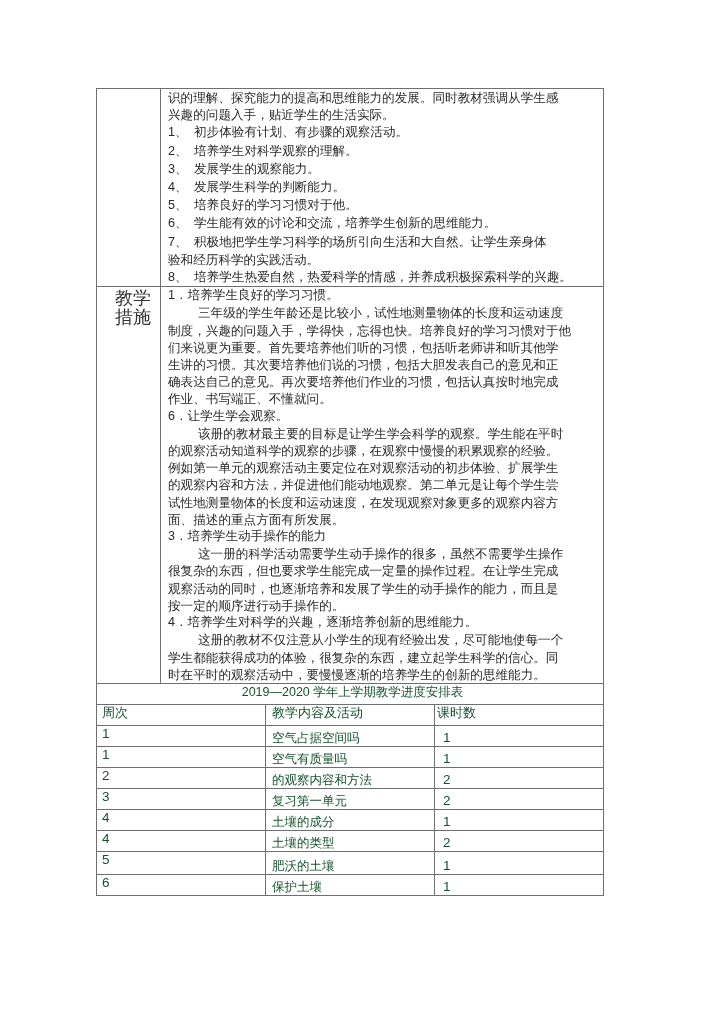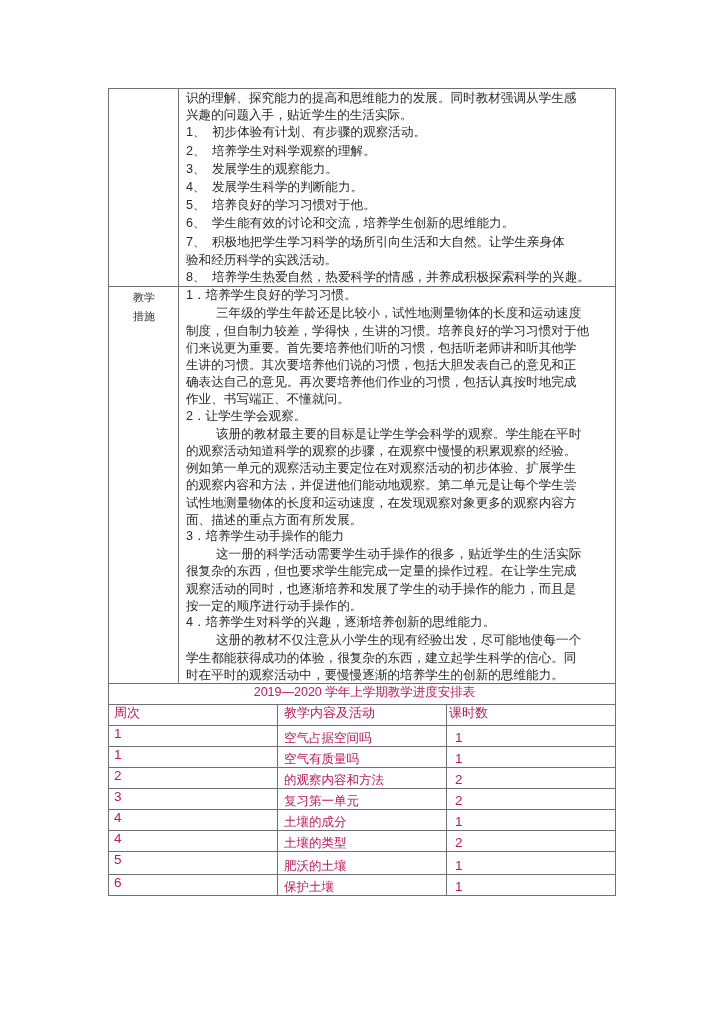--- a/index.html
+++ b/index.html
@@ -1,28 +1,28 @@
 <!DOCTYPE html>
 <html><head>
 <meta charset="utf-8">
 <style>
   html, body { margin:0; padding:0; background:#ffffff; }
   body { width:720px; height:1018px; position:relative; overflow:hidden;
          font-family:"DejaVu Sans", sans-serif; color:#222; }
-  .page { position:absolute; left:108px; top:88px; width:546px; }
+  .page { position:absolute; left:96px; top:88px; width:546px; }
   table { border-collapse:collapse; width:508px; table-layout:fixed; }
   td { border:1px solid #6f6f6f; vertical-align:top; padding:0; }
-  .lab { width:45px; font-size:11px; line-height:19px; padding:1px 0 0 24px; color:#333; }
+  .lab { width:45px; font-size:18px; line-height:19px; padding:1px 0 0 18px; color:#333; }
   .content { padding:0 0 0 7px; font-size:12.6px; line-height:17.2px; color:#2a2a2a; }
   .content p { margin:0; }
   .num { display:inline-block; width:26px; font-family:"Liberation Sans", sans-serif; }
   .ind { text-indent:30px; }
   .head { font-family:"Liberation Sans", sans-serif; }
   .title-row td { text-align:center; font-size:13px; line-height:17px; font-family:"Liberation Sans", sans-serif; color:#222; }
-  .sched td { font-size:12.5px; line-height:16px; height:20px; padding:0 0 0 5px; color:#be185d; }
+  .sched td { font-size:12.5px; line-height:16px; height:20px; padding:0 0 0 5px; color:#14532d; }
   .sched td.wk { width:56px; font-family:"Liberation Sans", sans-serif; font-size:13.5px; }
   .sched td.hrs { width:48px; font-family:"Liberation Sans", sans-serif; font-size:13.5px; padding-left:8px;margin-left:38px; }
   .sched td.act { padding-left:6px; }
   .sched .hdr td { font-size:13px; }
   .sched td.low { vertical-align:bottom; }
   .sched td.tall { height:22px; }
 </style>
 </head>
 <body>
 
@@ -45,25 +45,25 @@
         <p><span class="num">8、</span><span>培养学生热爱自然，热爱科学的情感，并养成积极探索科学的兴趣。</span></p>
       </td>
     </tr>
     <tr>
       <td class="lab">
         <div>教学</div>
         <div>措施</div>
       </td>
       <td class="content">
         <p class="head">1．培养学生良好的学习习惯。</p>
-        <p class="ind"><span>三年级的学生年龄还是比较小，试性地测量物体的长度和运动速度</span><br><span>制度，但自制力较差，学得快，生讲的习惯。培养良好的学习习惯对于他</span><br><span>们来说更为重要。首先要培养他们听的习惯，包括听老师讲和听其他学</span><br><span>生讲的习惯。其次要培养他们说的习惯，包括大胆发表自己的意见和正</span><br><span>确表达自己的意见。再次要培养他们作业的习惯，包括认真按时地完成</span><br><span>作业、书写端正、不懂就问。</span></p>
-        <p class="head">2．让学生学会观察。</p>
+        <p class="ind"><span>三年级的学生年龄还是比较小，试性地测量物体的长度和运动速度</span><br><span>制度，兴趣的问题入手，学得快，忘得也快。培养良好的学习习惯对于他</span><br><span>们来说更为重要。首先要培养他们听的习惯，包括听老师讲和听其他学</span><br><span>生讲的习惯。其次要培养他们说的习惯，包括大胆发表自己的意见和正</span><br><span>确表达自己的意见。再次要培养他们作业的习惯，包括认真按时地完成</span><br><span>作业、书写端正、不懂就问。</span></p>
+        <p class="head">6．让学生学会观察。</p>
         <p class="ind"><span>该册的教材最主要的目标是让学生学会科学的观察。学生能在平时</span><br><span>的观察活动知道科学的观察的步骤，在观察中慢慢的积累观察的经验。</span><br><span>例如第一单元的观察活动主要定位在对观察活动的初步体验、扩展学生</span><br><span>的观察内容和方法，并促进他们能动地观察。第二单元是让每个学生尝</span><br><span>试性地测量物体的长度和运动速度，在发现观察对象更多的观察内容方</span><br><span>面、描述的重点方面有所发展。</span></p>
         <p class="head">3．培养学生动手操作的能力</p>
-        <p class="ind"><span>这一册的科学活动需要学生动手操作的很多，贴近学生的生活实际</span><br><span>很复杂的东西，但也要求学生能完成一定量的操作过程。在让学生完成</span><br><span>观察活动的同时，也逐渐培养和发展了学生的动手操作的能力，而且是</span><br><span>按一定的顺序进行动手操作的。</span></p>
+        <p class="ind"><span>这一册的科学活动需要学生动手操作的很多，虽然不需要学生操作</span><br><span>很复杂的东西，但也要求学生能完成一定量的操作过程。在让学生完成</span><br><span>观察活动的同时，也逐渐培养和发展了学生的动手操作的能力，而且是</span><br><span>按一定的顺序进行动手操作的。</span></p>
         <p class="head">4．培养学生对科学的兴趣，逐渐培养创新的思维能力。</p>
         <p class="ind"><span>这册的教材不仅注意从小学生的现有经验出发，尽可能地使每一个</span><br><span>学生都能获得成功的体验，很复杂的东西，建立起学生科学的信心。同</span><br><span>时在平时的观察活动中，要慢慢逐渐的培养学生的创新的思维能力。</span></p>
       </td>
     </tr>
   </tbody>
     </table>
 
   <table class="sched" style="margin-top:-1px;">
     <tbody>
         <tr class="title-row">

